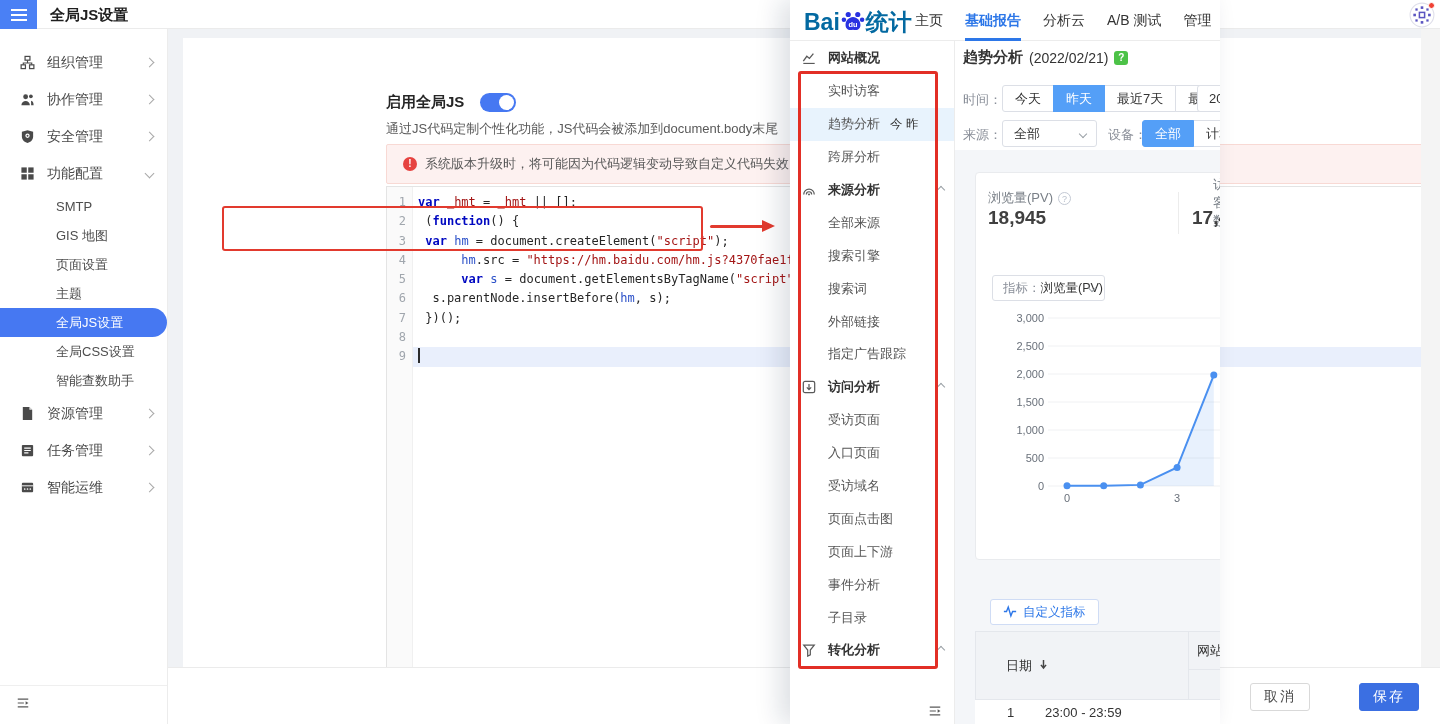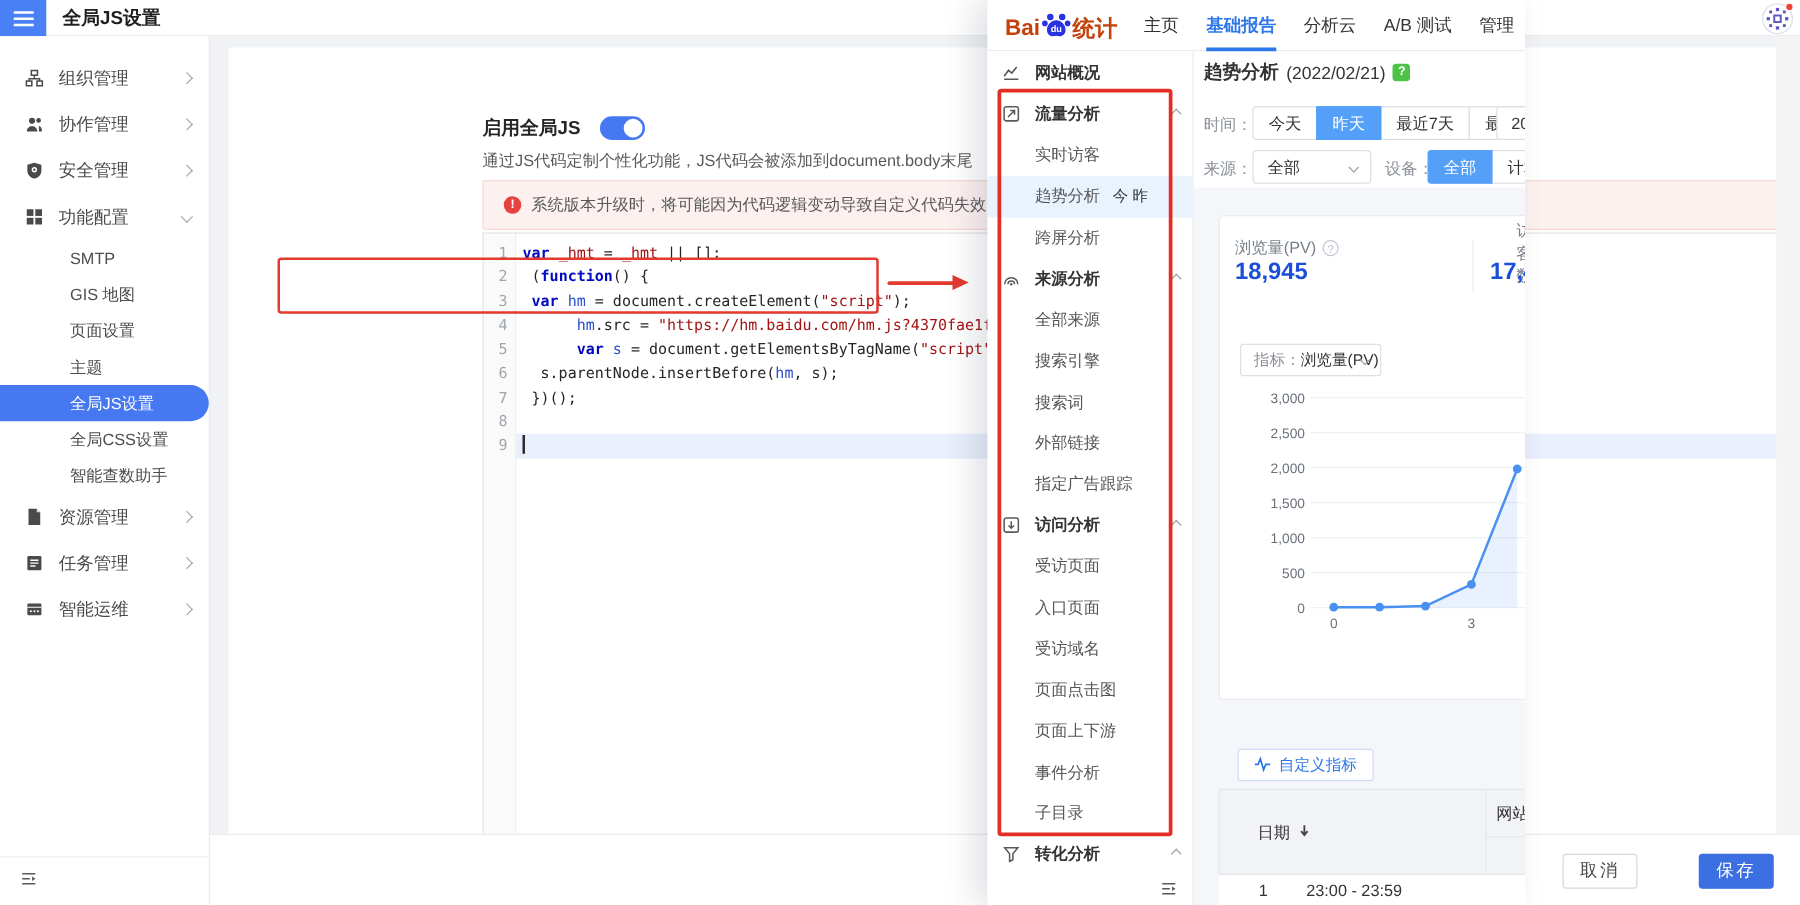--- a/index.html
+++ b/index.html
@@ -67,21 +67,21 @@
   .btn { height:28px; padding:0 13px; font-size:14px; border-radius:3px; cursor:pointer; letter-spacing:2px;margin-left:36px; }
   .btn.ghost { background:#fff; border:1px solid #d9d9d9; color:#4a4a4a; }
   .btn.primary { background:#3b6fe2; border:1px solid #3b6fe2; color:#fff; }
 
   .scroll-gutter { position:absolute; right:0; top:29px; width:19px; bottom:57px; background:#f4f4f4; z-index:2; }
 
   
   .bd-panel { position:absolute; left:790px; top:0; width:430px; height:724px; background:#fff; box-shadow:-10px 0 24px rgba(15,35,64,.14); z-index:40; overflow:hidden; }
   .bd-header { position:absolute; left:0; top:0; right:0; height:41px; background:#fff; border-bottom:1px solid #ececec; }
   .bd-logo { position:absolute; left:14px; top:7px; display:flex; align-items:center; }
-  .bd-logo .red { color:#c2410c; font-weight:bold; font-size:18px; }
+  .bd-logo .red { color:#0369a1; font-weight:bold; font-size:23px; }
   .bd-nav { position:absolute; left:125px; top:0; right:0; height:41px; display:flex; gap:22px; }
   .bd-nav-item { position:relative; line-height:41px; font-size:14px; color:#333; white-space:nowrap; cursor:pointer; }
   .bd-nav-item.on { color:#2d77e8; font-weight:bold;text-align:right; }
   .bd-nav-item.on::after { content:""; position:absolute; left:0; right:0; bottom:0; height:3px; background:#2d77e8; }
 
   .bd-sidebar { position:absolute; left:0; top:41px; width:165px; bottom:0; background:#fff; border-right:1px solid #ececec; }
   .bd-nav-list { position:absolute; top:1px; left:0; right:0; }
   .bd-row { height:32.9px; display:flex; align-items:center; font-size:13px; color:#555; cursor:pointer; padding-right:10px; }
   .bd-row.item { padding-left:38px; }
   .bd-row.group { padding-left:12px; color:#333; font-weight:bold; }
@@ -102,21 +102,21 @@
   .chip:first-child { border-radius:3px 0 0 3px; margin-left:0;text-align:center; }
   .chip:last-child { border-radius:0 3px 3px 0; }
   .chip.on { background:#549ff7; border-color:#549ff7; color:#fff; position:relative; z-index:1; }
   .date-box { position:absolute; left:407px; top:85px; width:60px; height:27px; border:1px solid #dcdfe6; border-radius:3px; font-size:13px; color:#333; line-height:25px; padding-left:11px; background:#fff; }
   .select-box { position:absolute; left:212px; top:120px; width:95px; height:27px; border:1px solid #dcdfe6; border-radius:3px; background:#fff; font-size:13px; color:#333; line-height:25px; padding-left:11px; cursor:pointer; }
   .select-box .chev { position:absolute; right:10px; top:10px; }
 
   .bd-card { position:absolute; left:185px; top:172px; width:260px; height:388px; background:#fff; border:1px solid #e9ebee; border-radius:4px; }
   .stat-label { position:absolute; font-size:13px; color:#7a8088; display:flex; align-items:center; }
   .info-q { width:13px; height:13px; border-radius:50%; border:1px solid #c3c9d4; color:#b9c0cc; font-size:9px; text-align:center; line-height:12px; margin-left:5px; }
-  .stat-value { position:absolute; font-size:19px; font-weight:bold; color:#1d4ed8; }
+  .stat-value { position:absolute; font-size:19px; font-weight:bold; color:#404040; }
   .stat-div { position:absolute; width:1px; background:#ececec; }
   .metric-chip { position:absolute; left:202px; top:275px; width:113px; height:26px; border:1px solid #dcdfe6; border-radius:3px; background:#fff; font-size:12.5px; color:#333; line-height:24px; padding-left:10px; cursor:pointer; }
   .metric-chip .chev { position:absolute; right:9px; top:9px; }
   .metric-chip .mlabel { color:#8a8f99;margin-top:44px; }
 
   .custom-btn { position:absolute; left:200px; top:599px; height:26px; padding:0 12px; background:#fff; border:1px solid #cfdcf5; border-radius:3px; display:flex; align-items:center; gap:6px; font-size:12.5px; color:#2d77e8; cursor:pointer; }
 
   .bd-table-head { position:absolute; left:185px; top:631px; width:260px; height:69px; background:#f1f3f6; border:1px solid #e4e7ec; }
   .bd-th-col1 { position:absolute; left:30px; top:0; height:100%; display:flex; align-items:center; gap:6px; font-size:13px; color:#333; }
   .bd-th-vline { position:absolute; left:212px; top:0; bottom:0; width:1px; background:#e4e7ec; }
@@ -369,30 +369,20 @@
     <div class="bd-sidebar">
       <div class="bd-nav-list">
           <div class="bd-row group">
             <span class="bd-ic">
               <svg viewBox="0 0 16 16" width="14" height="14">
                 <path d="M1.5 11.5L5.5 6l3 2.5L13 3" fill="none" stroke="#595959" stroke-width="1.5"></path>
                 <path d="M1.5 14.2h13" stroke="#595959" stroke-width="1.3"></path>
               </svg>
             </span>
             <span class="bd-lb">网站概况</span>
-          </div>
-          <div class="bd-row group">
-            <span class="bd-ic">
-              <svg viewBox="0 0 16 16" width="14" height="14">
-                <rect x="1.5" y="1.5" width="13" height="13" rx="2" fill="none" stroke="#595959" stroke-width="1.4"></rect>
-                <path d="M5 11l6-6M11 9V5H7" fill="none" stroke="#595959" stroke-width="1.4"></path>
-              </svg>
-            </span>
-            <span class="bd-lb">流量分析</span>
-            <span class="chev up sm"></span>
           </div>
           <div class="bd-row item">
             <span class="bd-lb">实时访客</span>
           </div>
           <div class="bd-row item active">
             <span class="bd-lb">趋势分析</span>
             <span class="bd-sf">今 昨</span>
           </div>
           <div class="bd-row item">
             <span class="bd-lb">跨屏分析</span>

